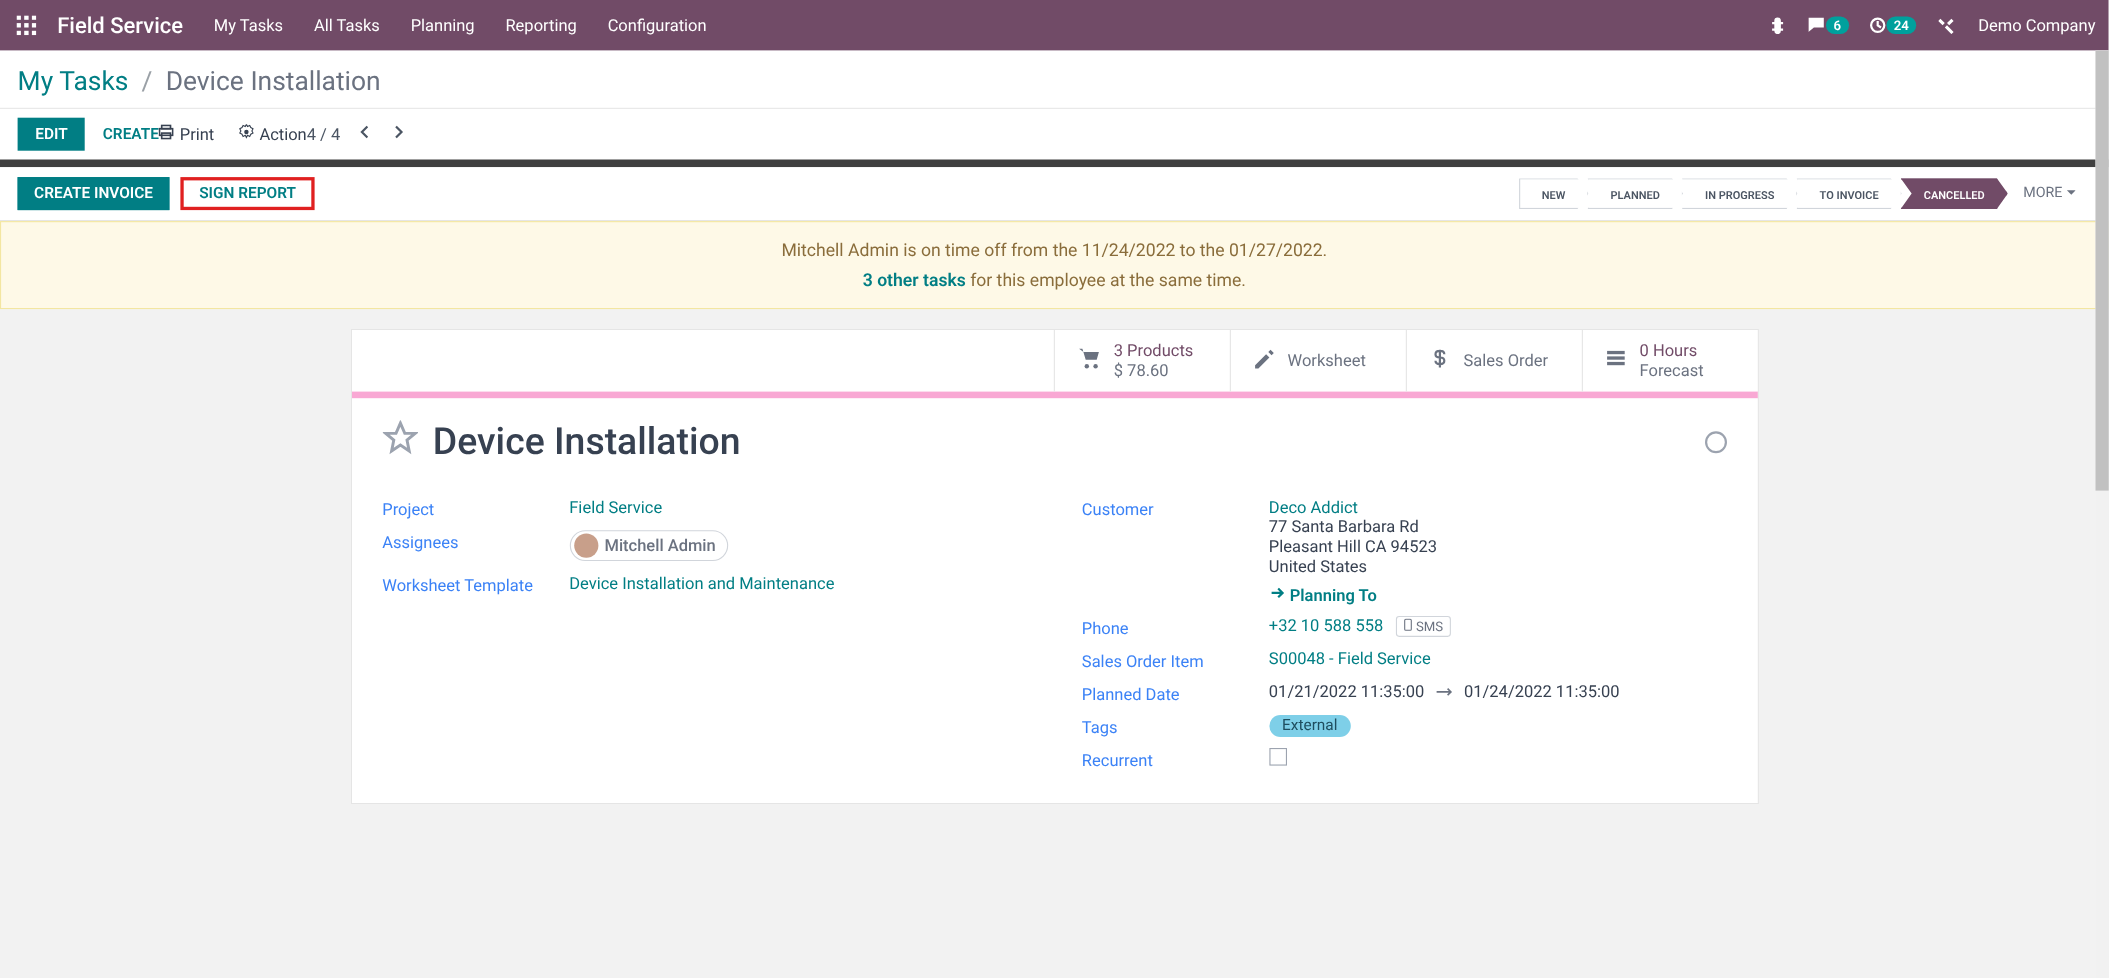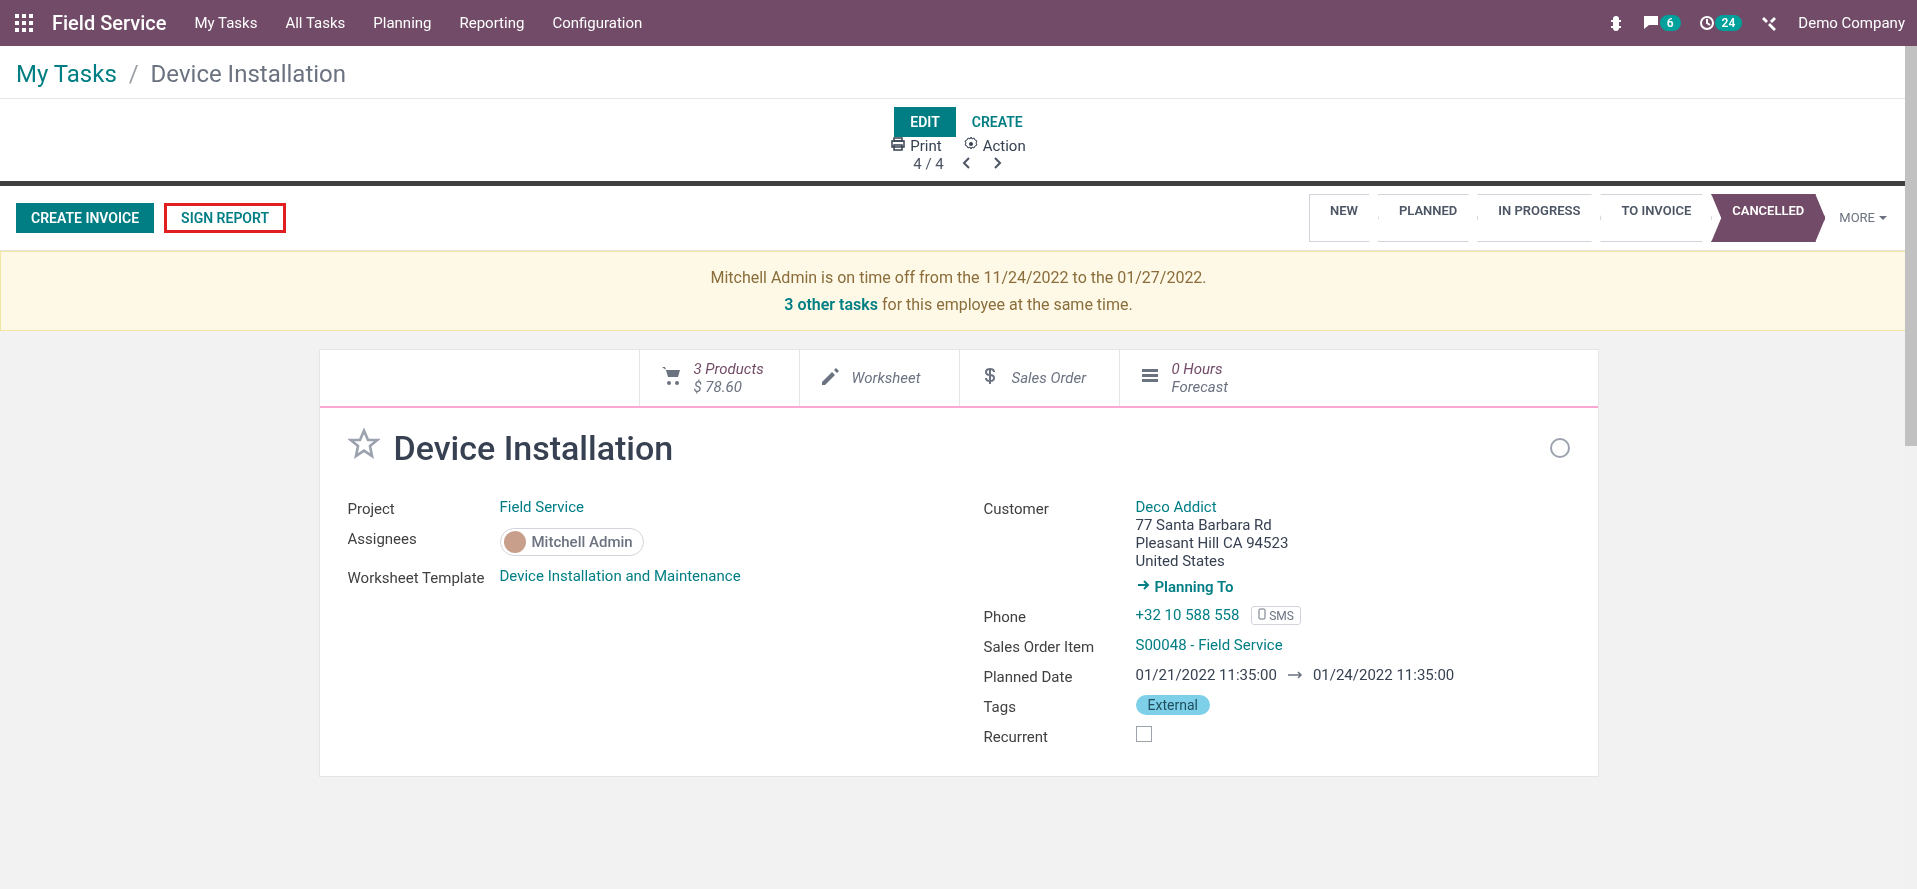--- a/index.html
+++ b/index.html
@@ -17,65 +17,65 @@
 .user-area { display: flex; align-items: center; gap: 8px; cursor: pointer; }
 .avatar { width: 30px; height: 30px; border-radius: 50%; background: #c89f8a; display: flex; align-items: center; justify-content: center; font-size: 14px; }
 .user-name { color: #fff; font-size: 15px; }
 .chat-badge { display: inline-flex; align-items: center; }
 
 .breadcrumb-bar { background: #fff; padding: 14px 16px 10px; border-bottom: 1px solid #e5e5e5; }
 .breadcrumb { font-size: 24px; color: #017e84; }
 .breadcrumb .sep { color: #9aa0a6; margin: 0 6px; }
 .breadcrumb .current { color: #6b7280; }
 
-.control-row { background: #fff; padding: 8px 16px; display: flex; align-items: center; justify-content: flex-start; border-bottom: 5px solid #404040; flex-direction: column; }
+.control-row { background: #fff; padding: 8px 16px; display: flex; align-items: center; justify-content: flex-start; border-bottom: 7px solid #404040; }
 .control-left { display: flex; align-items: center; gap: 16px; }
 .btn-edit { background: #017e84; color: #fff; border: none; padding: 7px 16px; font-weight: 600; font-size: 14px; cursor: pointer; }
 .btn-create { background: none; border: none; color: #017e84; font-weight: 600; font-size: 14px; cursor: pointer; }
 .control-center { display: flex; gap: 22px; }
 .dropdown-btn { background: none; border: none; color: #374151; font-size: 15px; cursor: pointer; display: flex; align-items: center; gap: 5px; }
 .control-right { display: flex; align-items: center; gap: 16px; }
 .pager { color: #4b5563; font-size: 15px; }
 .pager-btn { cursor: pointer; color: #4b5563; }
 
 .status-bar { background: #fff; padding: 8px 16px; display: flex; align-items: center; justify-content: space-between; border-bottom: 1px solid #e5e5e5; }
 .status-left { display: flex; gap: 10px; }
 .btn-primary-invoice { background: #017e84; color: #fff; border: 1px solid #017e84; padding: 6px 14px; font-weight: 600; font-size: 14px; cursor: pointer; }
 .btn-sign { background: #fff; color: #017e84; border: 3px solid #e02020; padding: 4px 14px; font-weight: 600; font-size: 14px; cursor: pointer; }
 .status-right { display: flex; align-items: center; }
-.status-step { padding: 0 20px; height: 48px; line-height: 32px; border: 1px solid #d1d5db; color: #4b5563; font-weight: 600; font-size: 13px; cursor: pointer; position: relative; clip-path: polygon(0 0, calc(100% - 10px) 0, 100% 50%, calc(100% - 10px) 100%, 0 100%, 10px 50%); margin-left: -1px; }
+.status-step { padding: 0 20px; height: 28px; line-height: 32px; border: 1px solid #d1d5db; color: #4b5563; font-weight: 600; font-size: 10px; cursor: pointer; position: relative; clip-path: polygon(0 0, calc(100% - 10px) 0, 100% 50%, calc(100% - 10px) 100%, 0 100%, 10px 50%); margin-left: -1px; }
 .status-step:first-child { clip-path: polygon(0 0, calc(100% - 10px) 0, 100% 50%, calc(100% - 10px) 100%, 0 100%); }
 .status-step.active { background: #714b67; color: #fff; border-color: #714b67; }
 .status-more { padding: 0 14px; height: 32px; line-height: 32px; color: #6b7280; font-size: 13px; cursor: pointer; display: flex; align-items: center; gap: 4px; }
 
 .banner { background: #fef9e7; border: 1px solid #f3e6a1; padding: 16px; text-align: center; font-size: 16px; color: #8a6d3b; }
 .banner-line2 { margin-top: 8px; font-size: 16px; }
 .banner-link { color: #017e84; font-weight: 600; cursor: pointer; }
 .banner-text2 { color: #8a6d3b; }
 
 .main-area { display: flex; justify-content: center; padding-top: 18px; }
 .form-sheet { background: #fff; width: 1280px; border: 1px solid #e5e5e5; }
-.button-boxes { display: flex; justify-content: center; border-bottom: 2px solid #f9a8d4; font-style: italic; }
+.button-boxes { display: flex; justify-content: flex-end; border-bottom: 6px solid #f9a8d4; }
 .stat-btn { border-left: 1px solid #e5e5e5; padding: 10px 20px; display: flex; align-items: center; gap: 12px; cursor: pointer; min-width: 160px; }
 .stat-icon { color: #6b7280; font-size: 20px; }
 .stat-text { display: flex; flex-direction: column; }
 .stat-line1 { color: #714b67; font-size: 15px; }
 .stat-line2 { color: #6b7280; font-size: 15px; }
 
 .form-body { padding: 20px 28px; }
 .title-row { display: flex; align-items: center; gap: 14px; margin-bottom: 30px; justify-content: space-between; }
 .title-left { display: flex; align-items: center; gap: 14px; }
 .star { font-size: 32px; color: #9ca3af; cursor: pointer; }
 .task-title { font-size: 34px; font-weight: 500; color: #374151; }
 .circle-btn { width: 20px; height: 20px; border: 2px solid #9ca3af; border-radius: 50%; cursor: pointer; }
 
 .fields-grid { display: flex; gap: 50px; }
 .col { flex: 1; }
 .field-row { display: flex; margin-bottom: 10px; align-items: flex-start; }
-.field-label { width: 152px; color: #404040; font-size: 15px; padding-top: 2px; }
+.field-label { width: 170px; color: #3b82f6; font-size: 15px; padding-top: 2px; }
 .field-value { flex: 1; font-size: 15px; }
 .link-val { color: #017e84; cursor: pointer; }
 .chip { display: inline-flex; align-items: center; gap: 6px; border: 1px solid #d1d5db; border-radius: 14px; padding: 2px 10px 2px 3px; background: #fff; }
 .chip-avatar { width: 22px; height: 22px; border-radius: 50%; background: #c89f8a; }
 .chip-label { color: #6b7280; font-weight: 500; }
 .addr-line { color: #374151; }
 .nav-to { color: #017e84; cursor: pointer; display: flex; align-items: center; gap: 5px; margin-top: 8px; font-weight: 600; }
 .sms-badge { border: 1px solid #d1d5db; border-radius: 3px; padding: 1px 6px; font-size: 12px; color: #6b7280; margin-left: 8px; display: inline-flex; align-items: center; gap: 3px; cursor: pointer; }
 .date-range { display: flex; align-items: center; gap: 10px; }
 .arrow-icon { color: #6b7280; }

